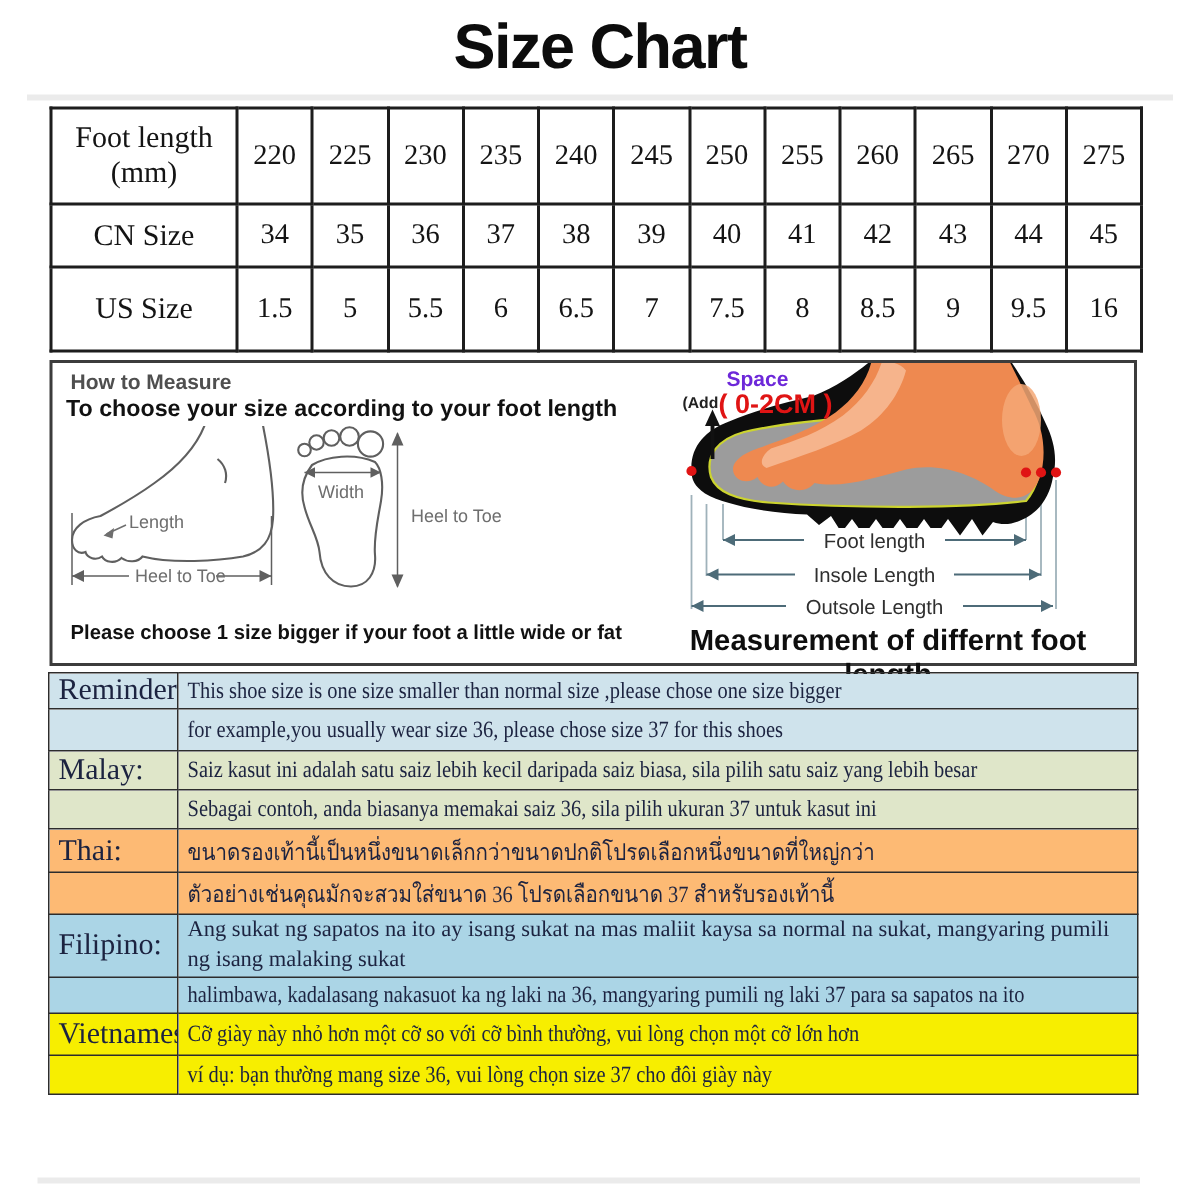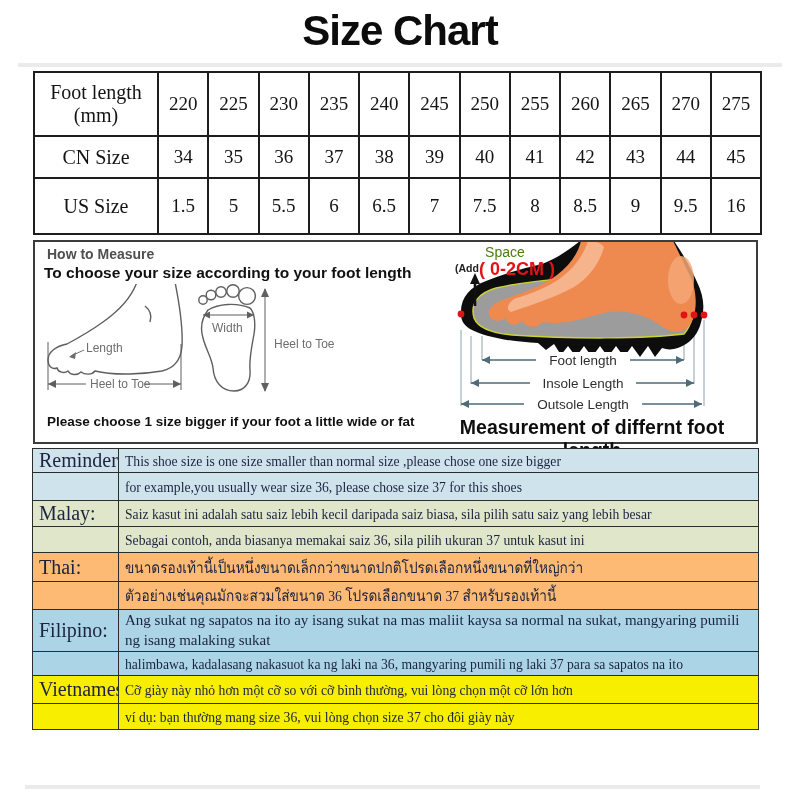--- a/index.html
+++ b/index.html
@@ -21,21 +21,21 @@
 
   
   #measure{position:absolute;left:33px;top:240px;width:721px;height:200px;
     border:2px solid #3c3c3c;background:#fff;text-align:center;}
   #howto{position:absolute;left:12px;top:4px;font-size:14px;font-weight:600;color:#4f4f4f;}
   #subtitle{position:absolute;left:9px;top:22px;font-size:15.5px;font-weight:bold;color:#111;}
   #measure-note{position:absolute;left:12px;top:172px;font-size:13.5px;font-weight:bold;color:#111;}
   #foot-diagram{position:absolute;left:5px;top:42px;}
   #shoe-art{position:absolute;left:415px;top:0px;}
   #space-block{position:absolute;left:420px;top:3px;line-height:1;z-index:3;}
-  #space-title{font-size:14px;font-weight:normal;color:#4d7c0f;display:block;margin-bottom:1px;}
+  #space-title{font-size:14px;font-weight:bold;color:#6d28d9;display:block;margin-bottom:1px;}
   #space-prefix{font-size:10.5px;font-weight:bold;color:#222;vertical-align:3px;}
   #space-value{font-size:18px;font-weight:bold;color:#e01414;}
   #measure-caption{position:absolute;left:393px;top:174px;font-size:19.5px;font-weight:bold;color:#0e0e0e;}
 
   svg text{font-family:"Liberation Sans",sans-serif;}
   .diag-label{fill:#6e6e6e;font-size:12px;}
   .dim-label{fill:#2f2f2f;font-size:13.5px;font-weight:500;}
 
   
   #lang-table{position:absolute;left:32px;top:448px;width:726px;border-collapse:collapse;

